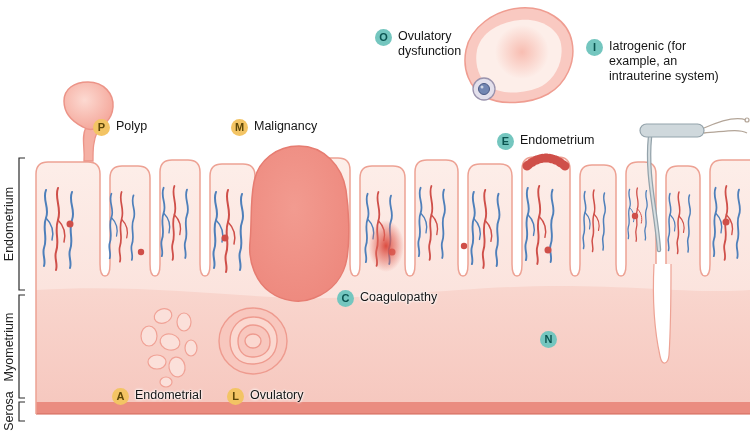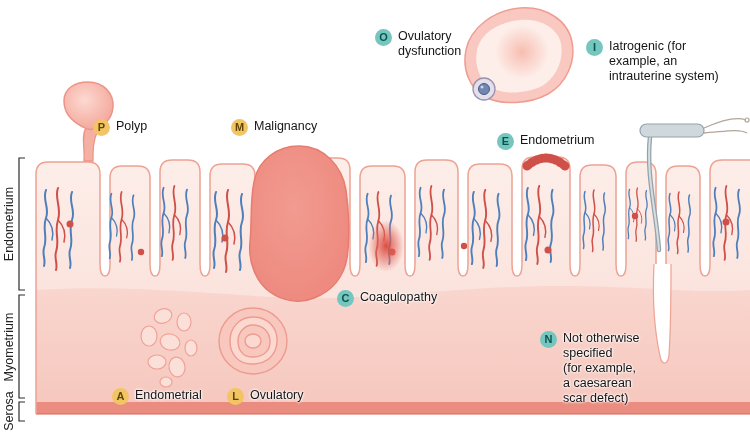--- a/index.html
+++ b/index.html
@@ -227,25 +227,20 @@
     <span class="label-text">Endometrium</span>
   </div>
 
   <div class="label" style="left:337px;top:290px;">
     <span class="badge badge-nonstructural">C</span>
     <span class="label-text">Coagulopathy</span>
   </div>
 
   <div class="label" style="left:540px;top:331px;">
     <span class="badge badge-nonstructural">N</span>
-    <span class="label-text">Not otherwise
-specified
-(for example,
-a caesarean
-scar defect)</span>
   </div>
 
   <div class="label" style="left:112px;top:388px;">
     <span class="badge badge-structural">A</span>
     <span class="label-text">Endometrial</span>
   </div>
 
   <div class="label" style="left:227px;top:388px;">
     <span class="badge badge-structural">L</span>
     <span class="label-text">Ovulatory</span>

